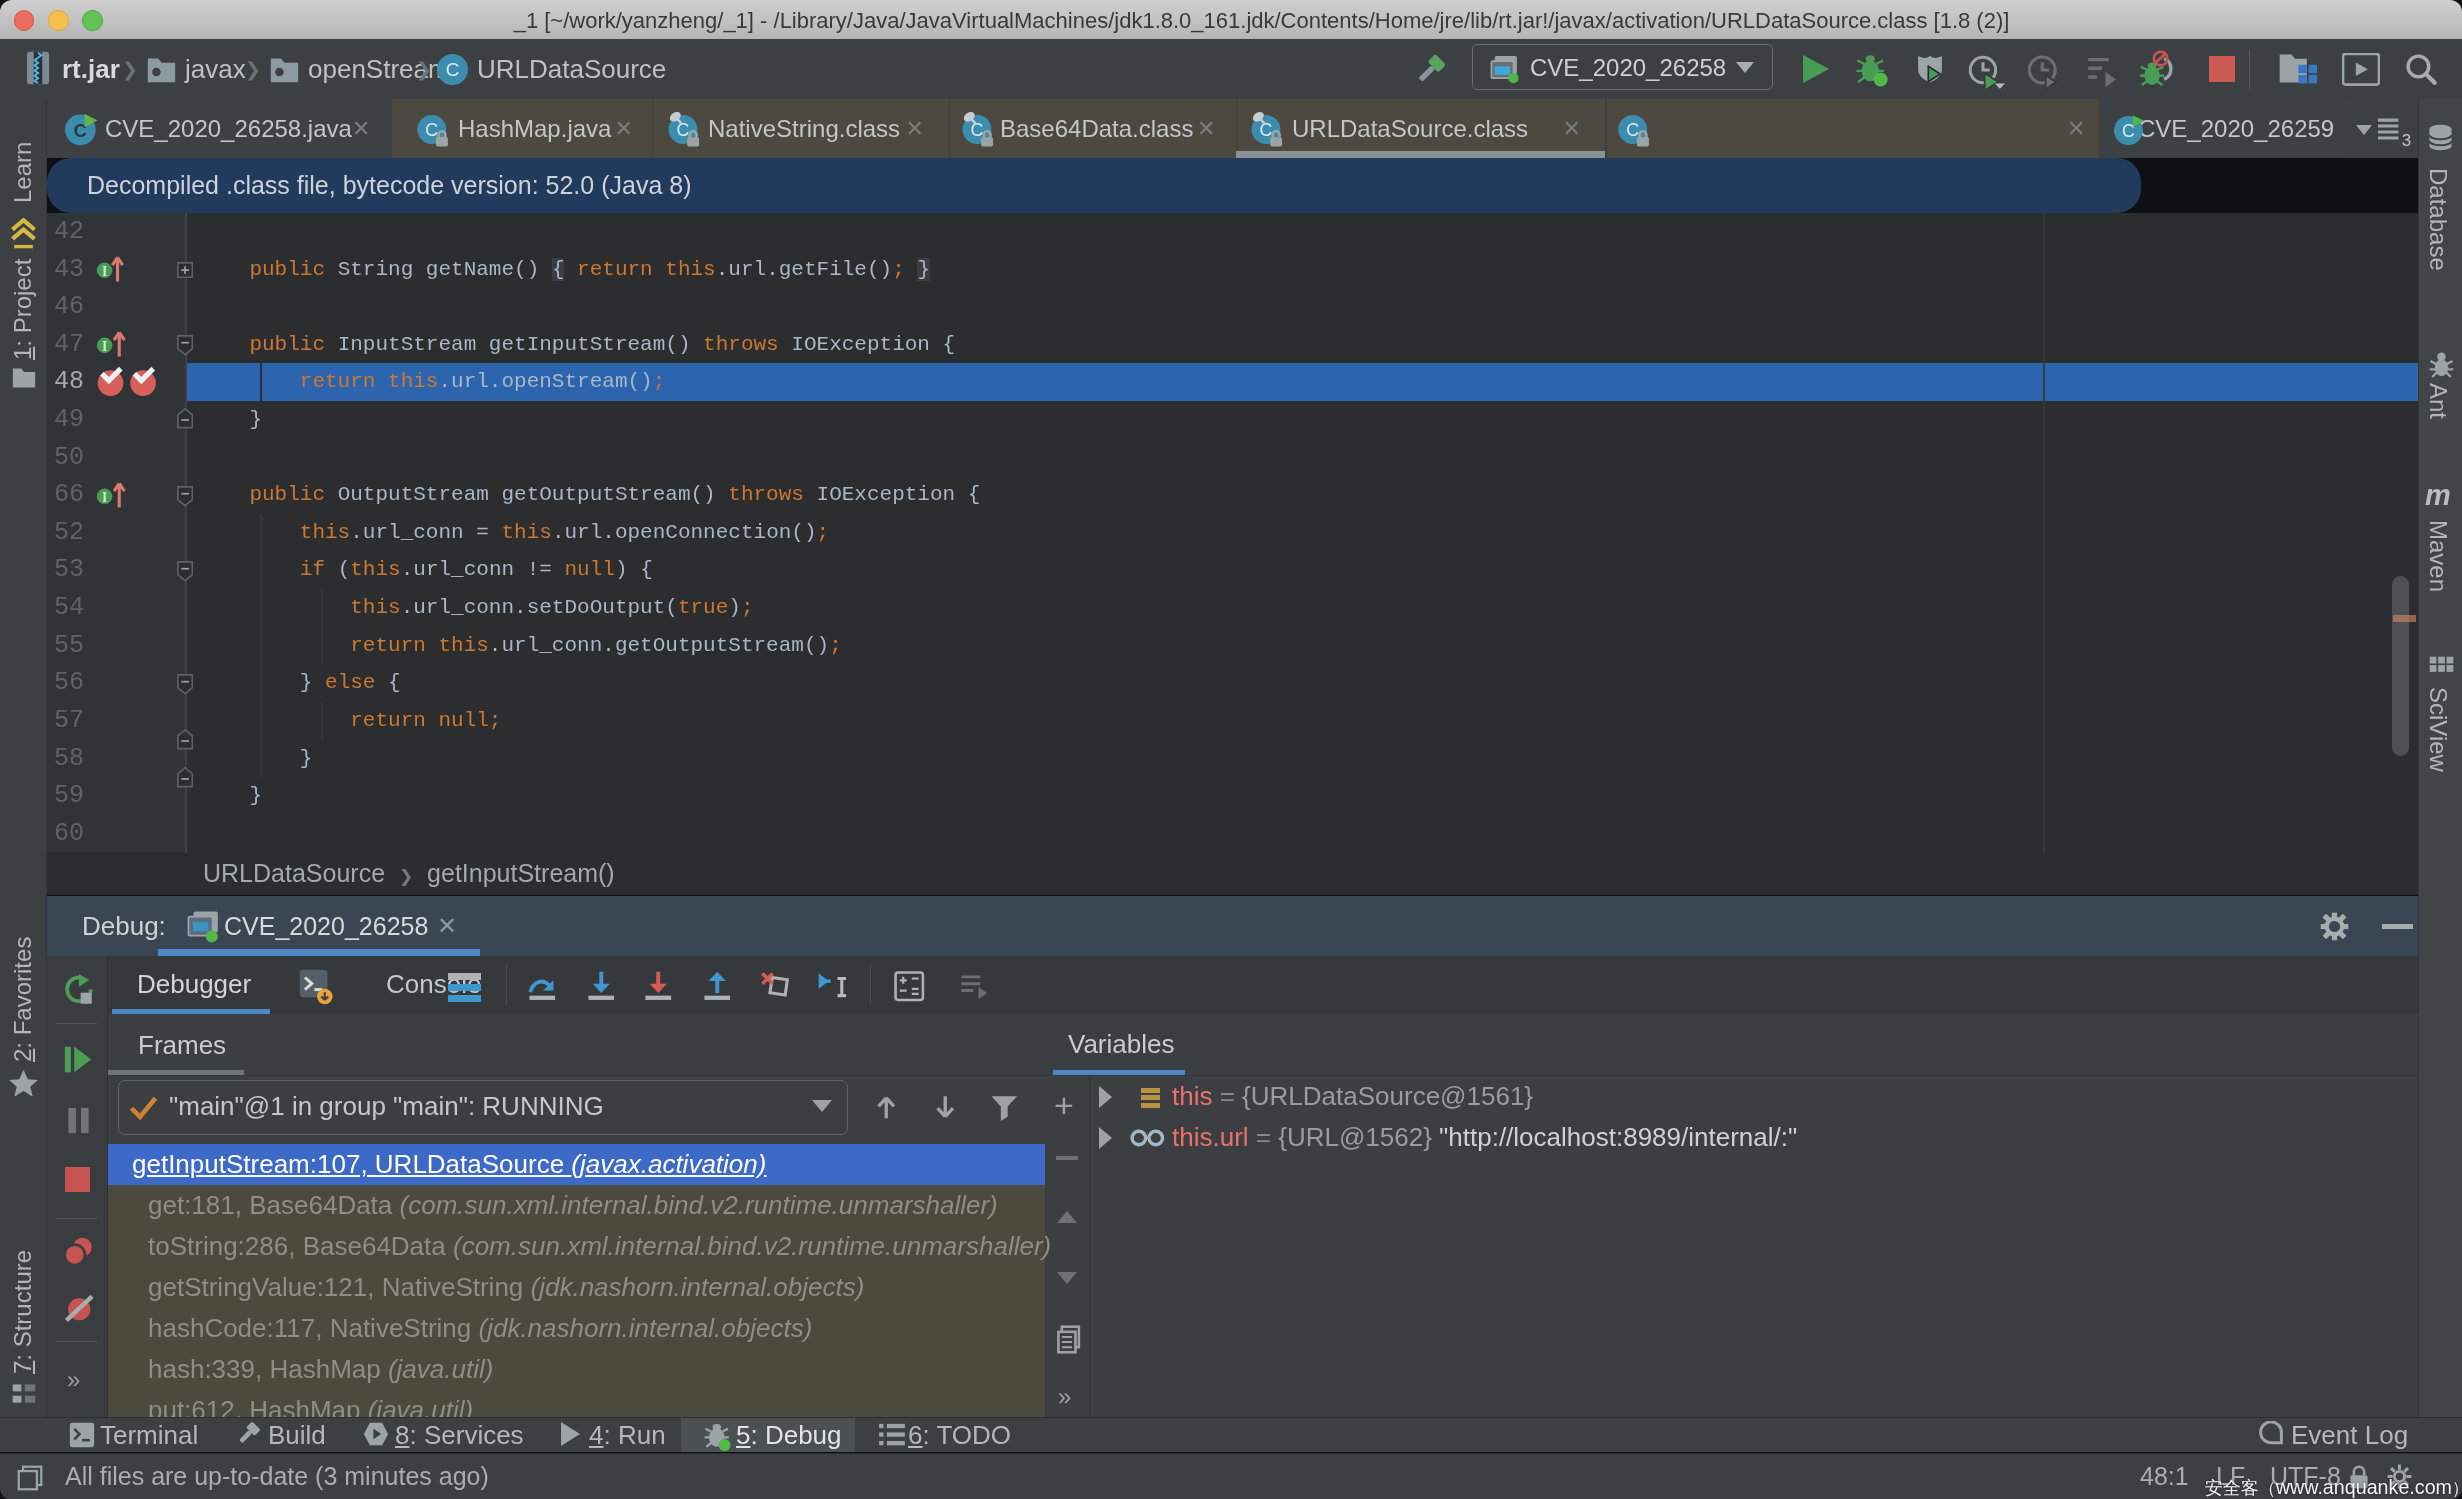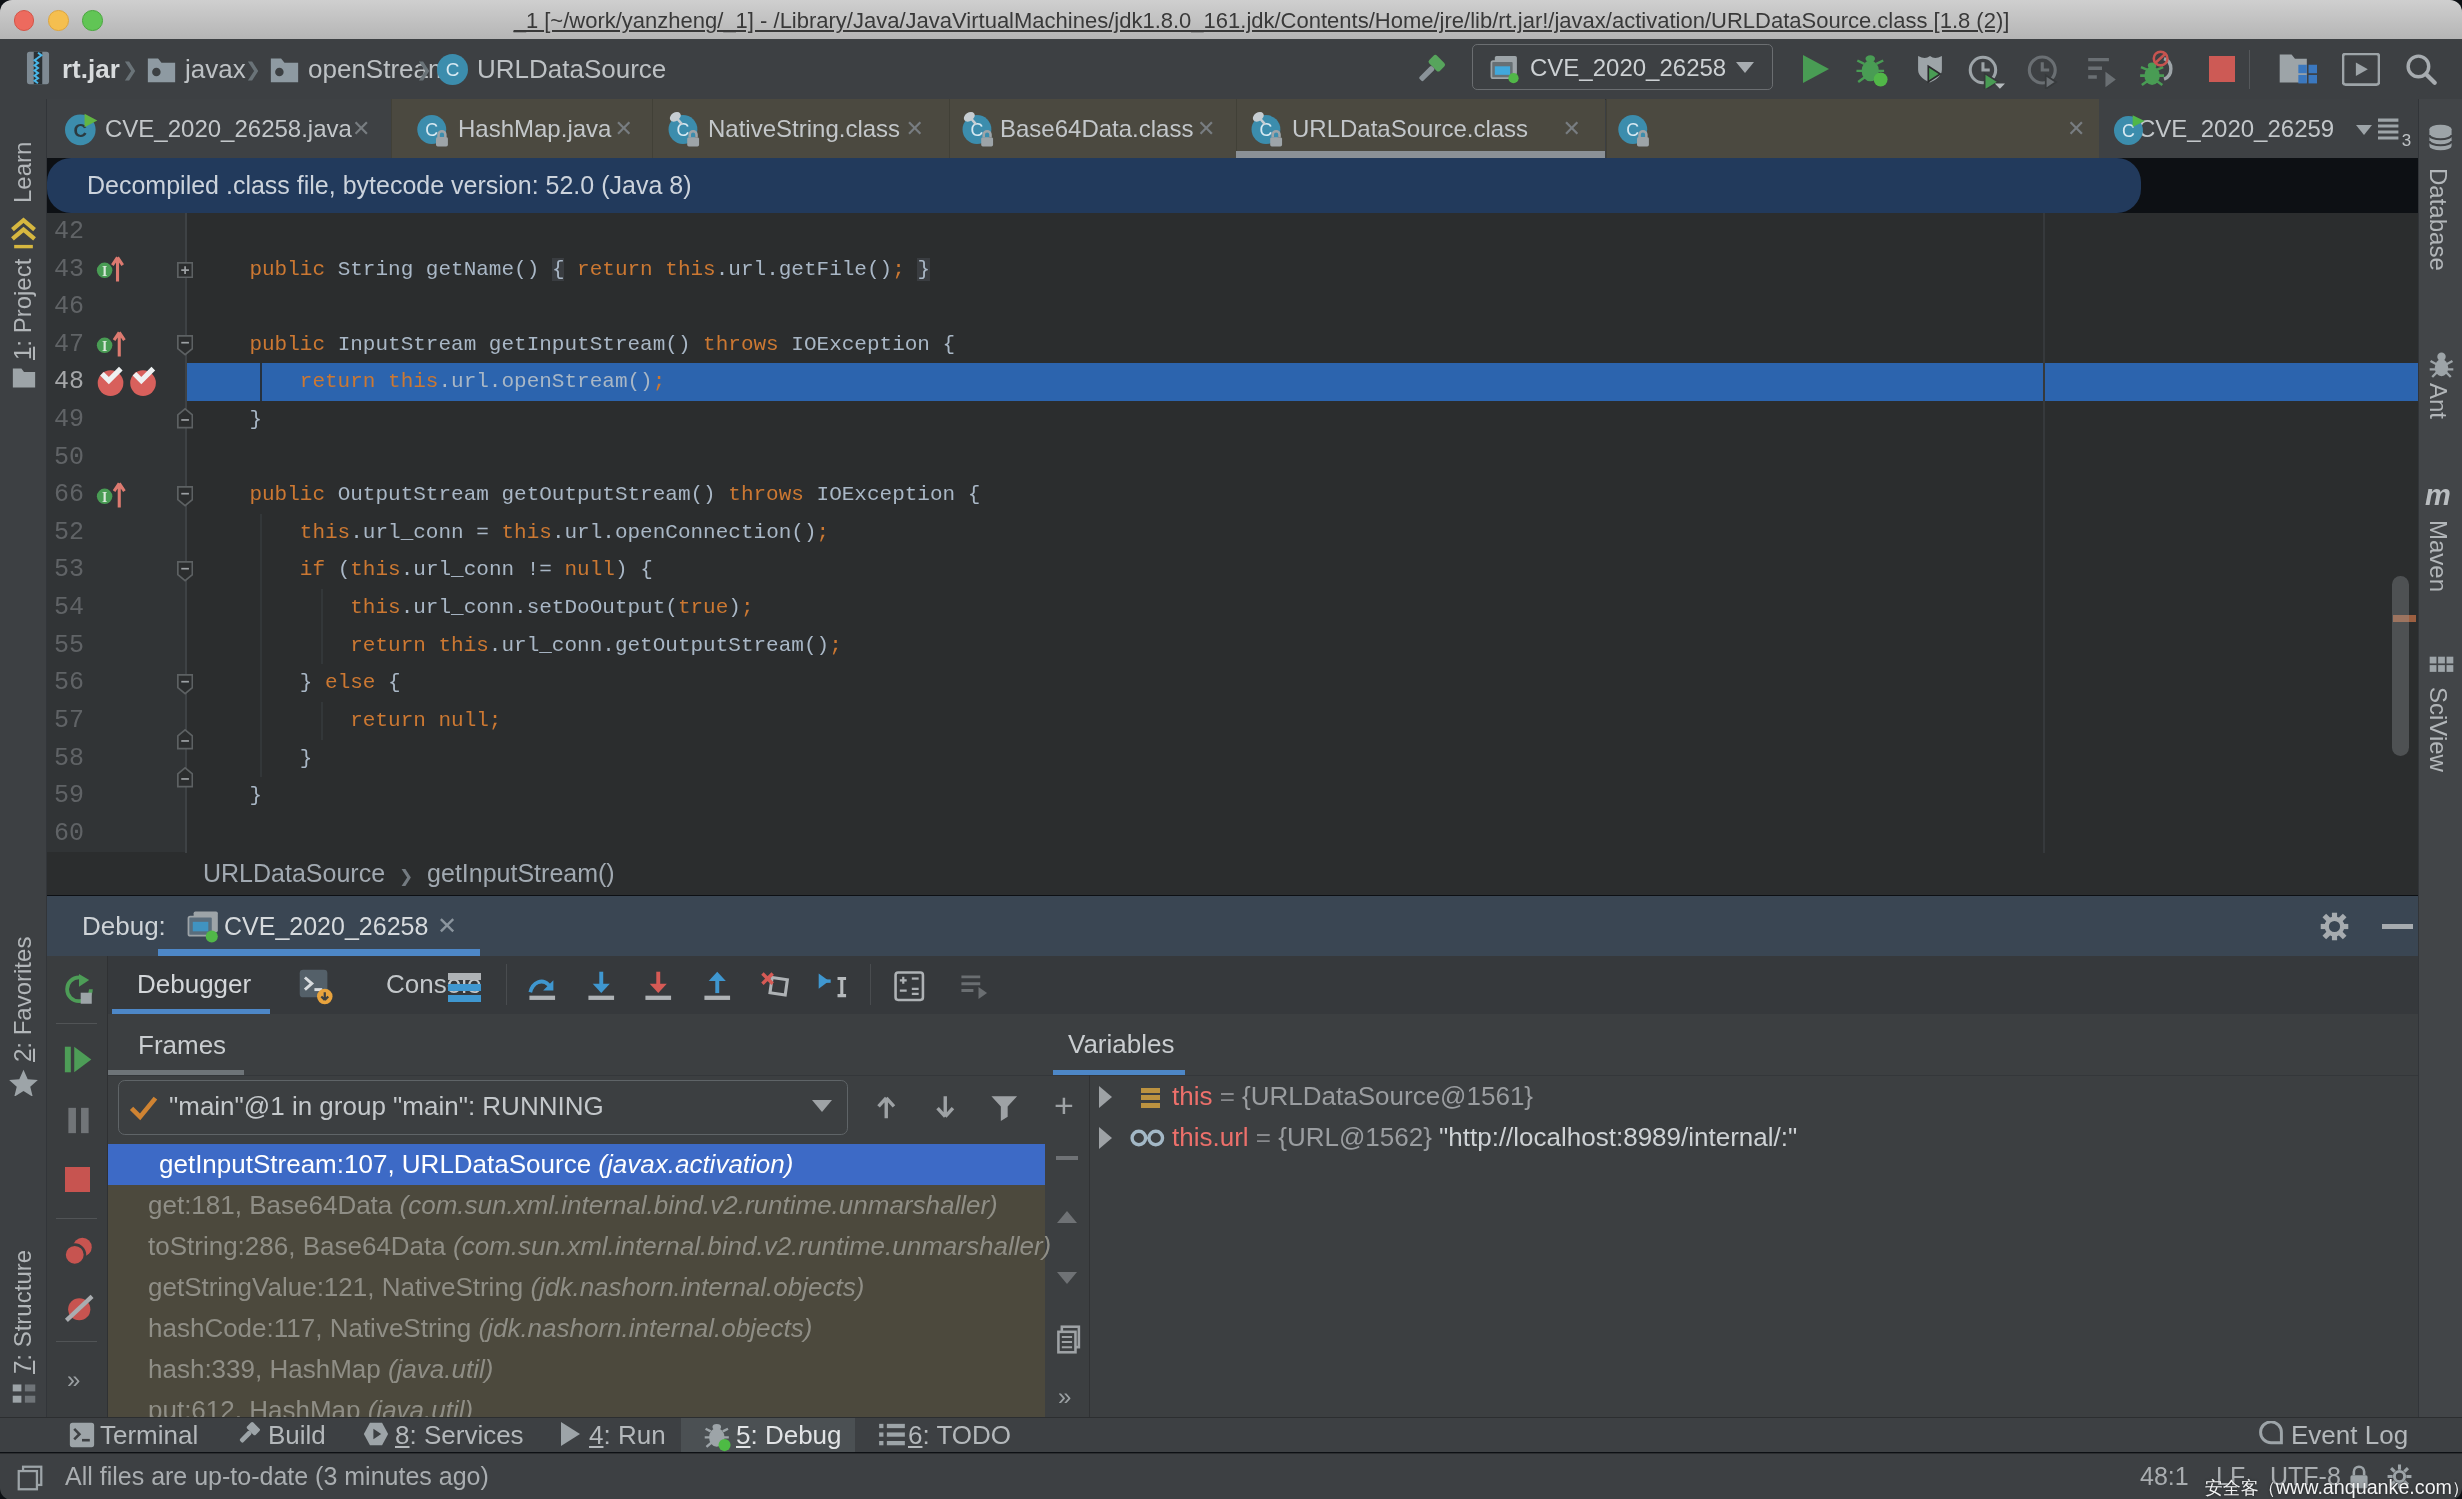--- a/index.html
+++ b/index.html
@@ -7,21 +7,21 @@
   .abs { position:absolute; }
   .it { font-style: italic; }
   svg { display:block; }
 
   
   #titlebar { left:0; top:0; width:2462px; height:39px;
     background:linear-gradient(#cfcfcf,#b5b5b5);
     border-radius:12px 12px 0 0; }
   .tl { top:10.3px; width:20.5px; height:20.5px; border-radius:50%; }
   #title-text { left:0; top:0; width:2434px; height:39px; line-height:41px;
-    text-align:center; padding-left:89px; font-size:22px; color:#393939;text-decoration:underline; }
+    text-align:center; padding-left:89px; font-size:22px; color:#393939; }
 
   
   #navbar { left:0; top:39px; width:2462px; height:60px; background:#3d4043; }
   .crumbtxt { font-size:26px; color:#bdc1c4; line-height:60px; }
   .crumbsep { font-size:19px; color:#6a7378; line-height:62px; }
 
   
   #tabstrip { left:0; top:99px; width:2462px; height:59px; background:#3c3f42; border-top:0.9px solid #303234; }
   .tab { position:absolute; top:99px; height:59px; }
   .tab .lbl { font-size:24px; color:#c3c7ca; line-height:59px; position:absolute; white-space:nowrap; }
@@ -547,21 +547,21 @@
 <svg class="abs" style="left:870px; top:1091px;" width="32.5" height="32.5" viewBox="0 0 38 38">
   <path d="M19 32 v-22 M19 8 l-9 10 M19 8 l9 10" stroke="#9ea2a5" stroke-width="4" fill="none"></path>
 </svg>
 <svg class="abs" style="left:929px; top:1091px;" width="32.5" height="32.5" viewBox="0 0 38 38">
   <path d="M19 6 v22 M19 30 l-9 -10 M19 30 l9 -10" stroke="#9ea2a5" stroke-width="4" fill="none"></path>
 </svg>
 <svg class="abs" style="left:988px; top:1091px;" width="32.5" height="32.5" viewBox="0 0 38 38">
   <path d="M4 6 h30 l-11 12 v12 l-8 5 v-17 z" fill="#9ea2a5"></path>
 </svg>
 
-<div class="frow" style="top:1144px; background:#3d6ac6; color:#ffffff;"><span style="margin-left:51px;">getInputStream:107, URLDataSource <span class="it">(javax.activation)</span></span></div>
+<div class="frow" style="top:1144px; background:#3d6ac6; color:#ffffff;"><span style="margin-left:24px;text-decoration:underline;">getInputStream:107, URLDataSource <span class="it">(javax.activation)</span></span></div>
 <div class="frow" style="top:1185px; background:#4c493d; color:#8f8e86;"><span style="margin-left:40px;">get:181, Base64Data <span class="it">(com.sun.xml.internal.bind.v2.runtime.unmarshaller)</span></span></div>
 <div class="frow" style="top:1226px; background:#4c493d; color:#8f8e86;"><span style="margin-left:40px;">toString:286, Base64Data <span class="it">(com.sun.xml.internal.bind.v2.runtime.unmarshaller)</span></span></div>
 <div class="frow" style="top:1267px; background:#4c493d; color:#8f8e86;"><span style="margin-left:40px;">getStringValue:121, NativeString <span class="it">(jdk.nashorn.internal.objects)</span></span></div>
 <div class="frow" style="top:1308px; background:#4c493d; color:#8f8e86;"><span style="margin-left:40px;">hashCode:117, NativeString <span class="it">(jdk.nashorn.internal.objects)</span></span></div>
 <div class="frow" style="top:1349px; background:#4c493d; color:#8f8e86;"><span style="margin-left:40px;">hash:339, HashMap <span class="it">(java.util)</span></span></div>
 <div class="frow" style="top:1390px; height:26.5px; overflow:hidden; background:#4c493d; color:#8f8e86;"><span style="margin-left:40px;">put:612, HashMap <span class="it">(java.util)</span></span></div>
 
 <div class="abs" style="left:1068px; top:1014px; font-size:26px; color:#c9cdd0; line-height:60px;">Variables</div>
 <div class="abs" style="left:1053px; top:1070px; width:132px; height:5.1px; background:#4d87c7;"></div>
 <div class="abs" style="left:1089px; top:1075px; width:0.9px; height:342px; background:#303234;"></div>

